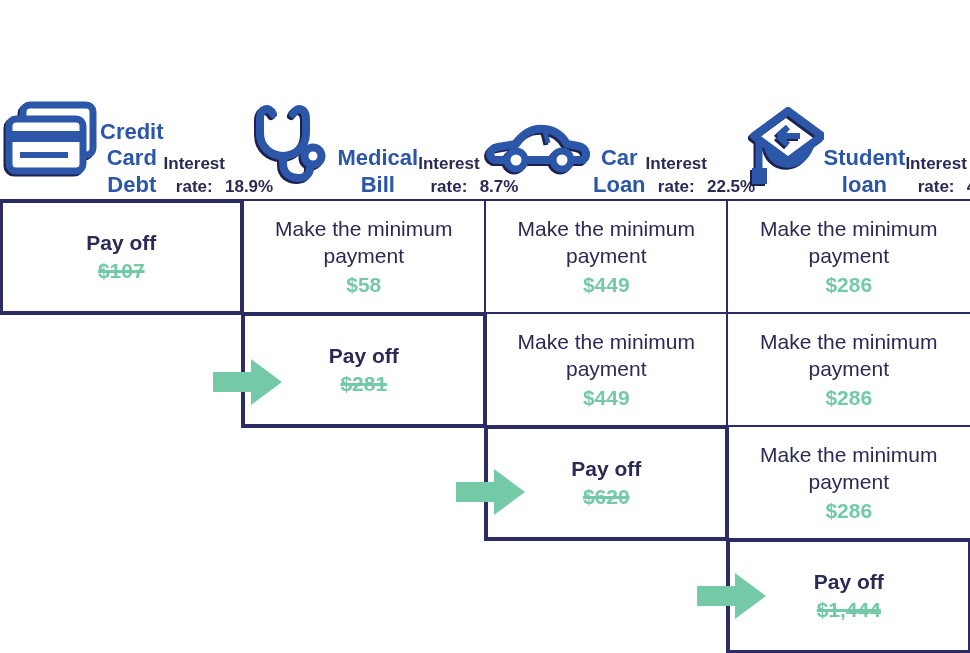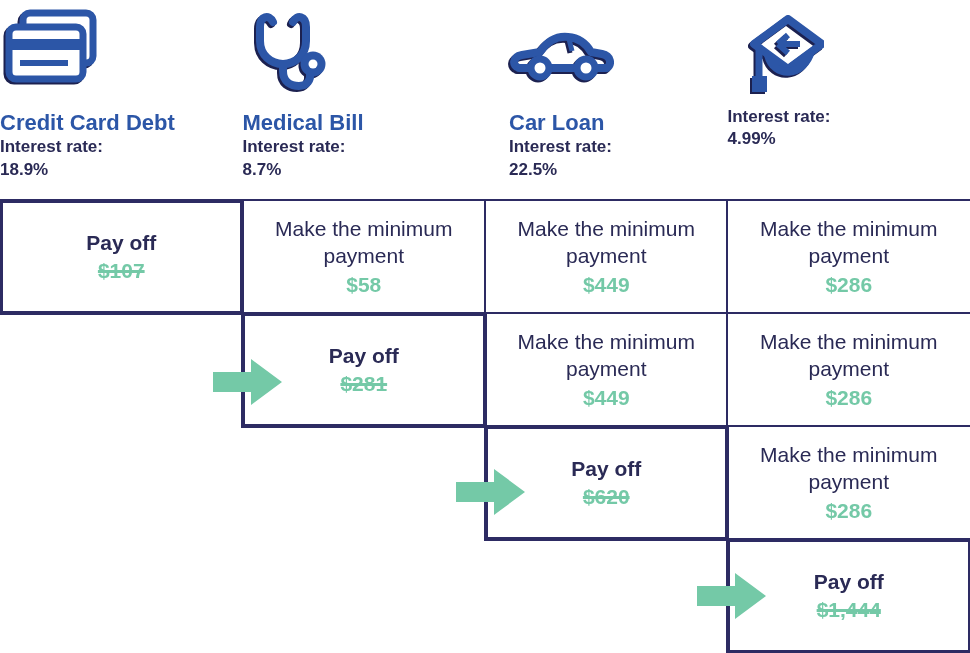--- a/index.html
+++ b/index.html
@@ -4,21 +4,21 @@
 <style>
   html,body { margin:0; padding:0; background:#fff; }
   .page {
     position:relative; width:970px; height:653px; overflow:hidden;
     background:var(--background,#ffffff);
     font-family:"Liberation Sans", sans-serif;
   }
   
   .hcol {
     position:absolute; top:0; height:198px; width:242.5px;
-    display:flex; flex-direction:column; align-items:flex-start; text-align:center;
+    display:flex; flex-direction:row; align-items:flex-end; text-align:center;
   }
   .icon-box {
     height:106px; display:flex; align-items:center; justify-content:center;
     color:var(--blue,#2c56a7);
     filter: drop-shadow(-2px 2px 0 #1c2150);
   }
   .hcol-title {
     font-size:22px; font-weight:bold; color:var(--blue,#2c56a7);
     line-height:1.2; margin-top:4px;
   }
@@ -72,21 +72,21 @@
         <path d="M40 57 L 40 64 C 40 75 48 79 56 79 C 64 79 68 73 67 67" fill="none" stroke="currentColor" stroke-width="8" stroke-linecap="round"></path>
         <circle cx="70" cy="57" r="12.5" fill="currentColor"></circle>
         <circle cx="70" cy="57" r="4.5" fill="#fff"></circle>
       </svg>
     </div>
     <div class="hcol-title">Medical Bill</div>
     <div class="hcol-sub">Interest rate:</div>
     <div class="hcol-rate">8.7%</div>
   </div>
 
-  <div class="hcol" style="left:509px">
+  <div class="hcol" style="left:485px">
     <div class="icon-box">
       <svg width="108" height="64" viewBox="0 0 108 64">
         <path d="M10 47 C 3 45 3 36 13 34 L 31 31 C 39 19 49 15 59 16 C 71 17 78 24 82 31 L 93 33 C 102 35 103 43 98 47 L 10 47" fill="none" stroke="currentColor" stroke-width="8" stroke-linejoin="round" stroke-linecap="round"></path>
         <path d="M60 18 L 63 30" stroke="currentColor" stroke-width="5"></path>
         <circle cx="31" cy="47" r="9" fill="#fff" stroke="currentColor" stroke-width="7"></circle>
         <circle cx="77" cy="47" r="9" fill="#fff" stroke="currentColor" stroke-width="7"></circle>
       </svg>
     </div>
     <div class="hcol-title">Car Loan</div>
     <div class="hcol-sub">Interest rate:</div>
@@ -96,20 +96,21 @@
   <div class="hcol" style="left:727.5px">
     <div class="icon-box">
       <svg width="96" height="92" viewBox="0 0 96 92">
         <polygon points="60,12 94,37 60,62 26,37" fill="none" stroke="currentColor" stroke-width="8" stroke-linejoin="round"></polygon>
         <path d="M72 37 L50 37 M50 37 L60 28 M50 37 L60 46" fill="none" stroke="currentColor" stroke-width="6"></path>
         <path d="M40 48 C 46 72 76 70 83 44" fill="none" stroke="currentColor" stroke-width="8"></path>
         <path d="M31 40 L31 71" stroke="currentColor" stroke-width="7"></path>
         <rect x="24" y="69" width="15" height="16" fill="currentColor"></rect>
       </svg>
     </div>
+    <div class="hcol-title">Student loan</div>
     <div class="hcol-sub">Interest rate:</div>
     <div class="hcol-rate">4.99%</div>
   </div>
 
   <div class="cell payoff" style="left:-1.5px; top:198.5px; width:245.5px; height:116px">
     <div class="cell-label">Pay off</div>
     <div class="cell-amount">$107</div>
   </div>
   <div class="cell" style="left:241px; top:198.5px; width:245.5px; height:116px">
     <div class="cell-label">Make the minimum payment</div>

